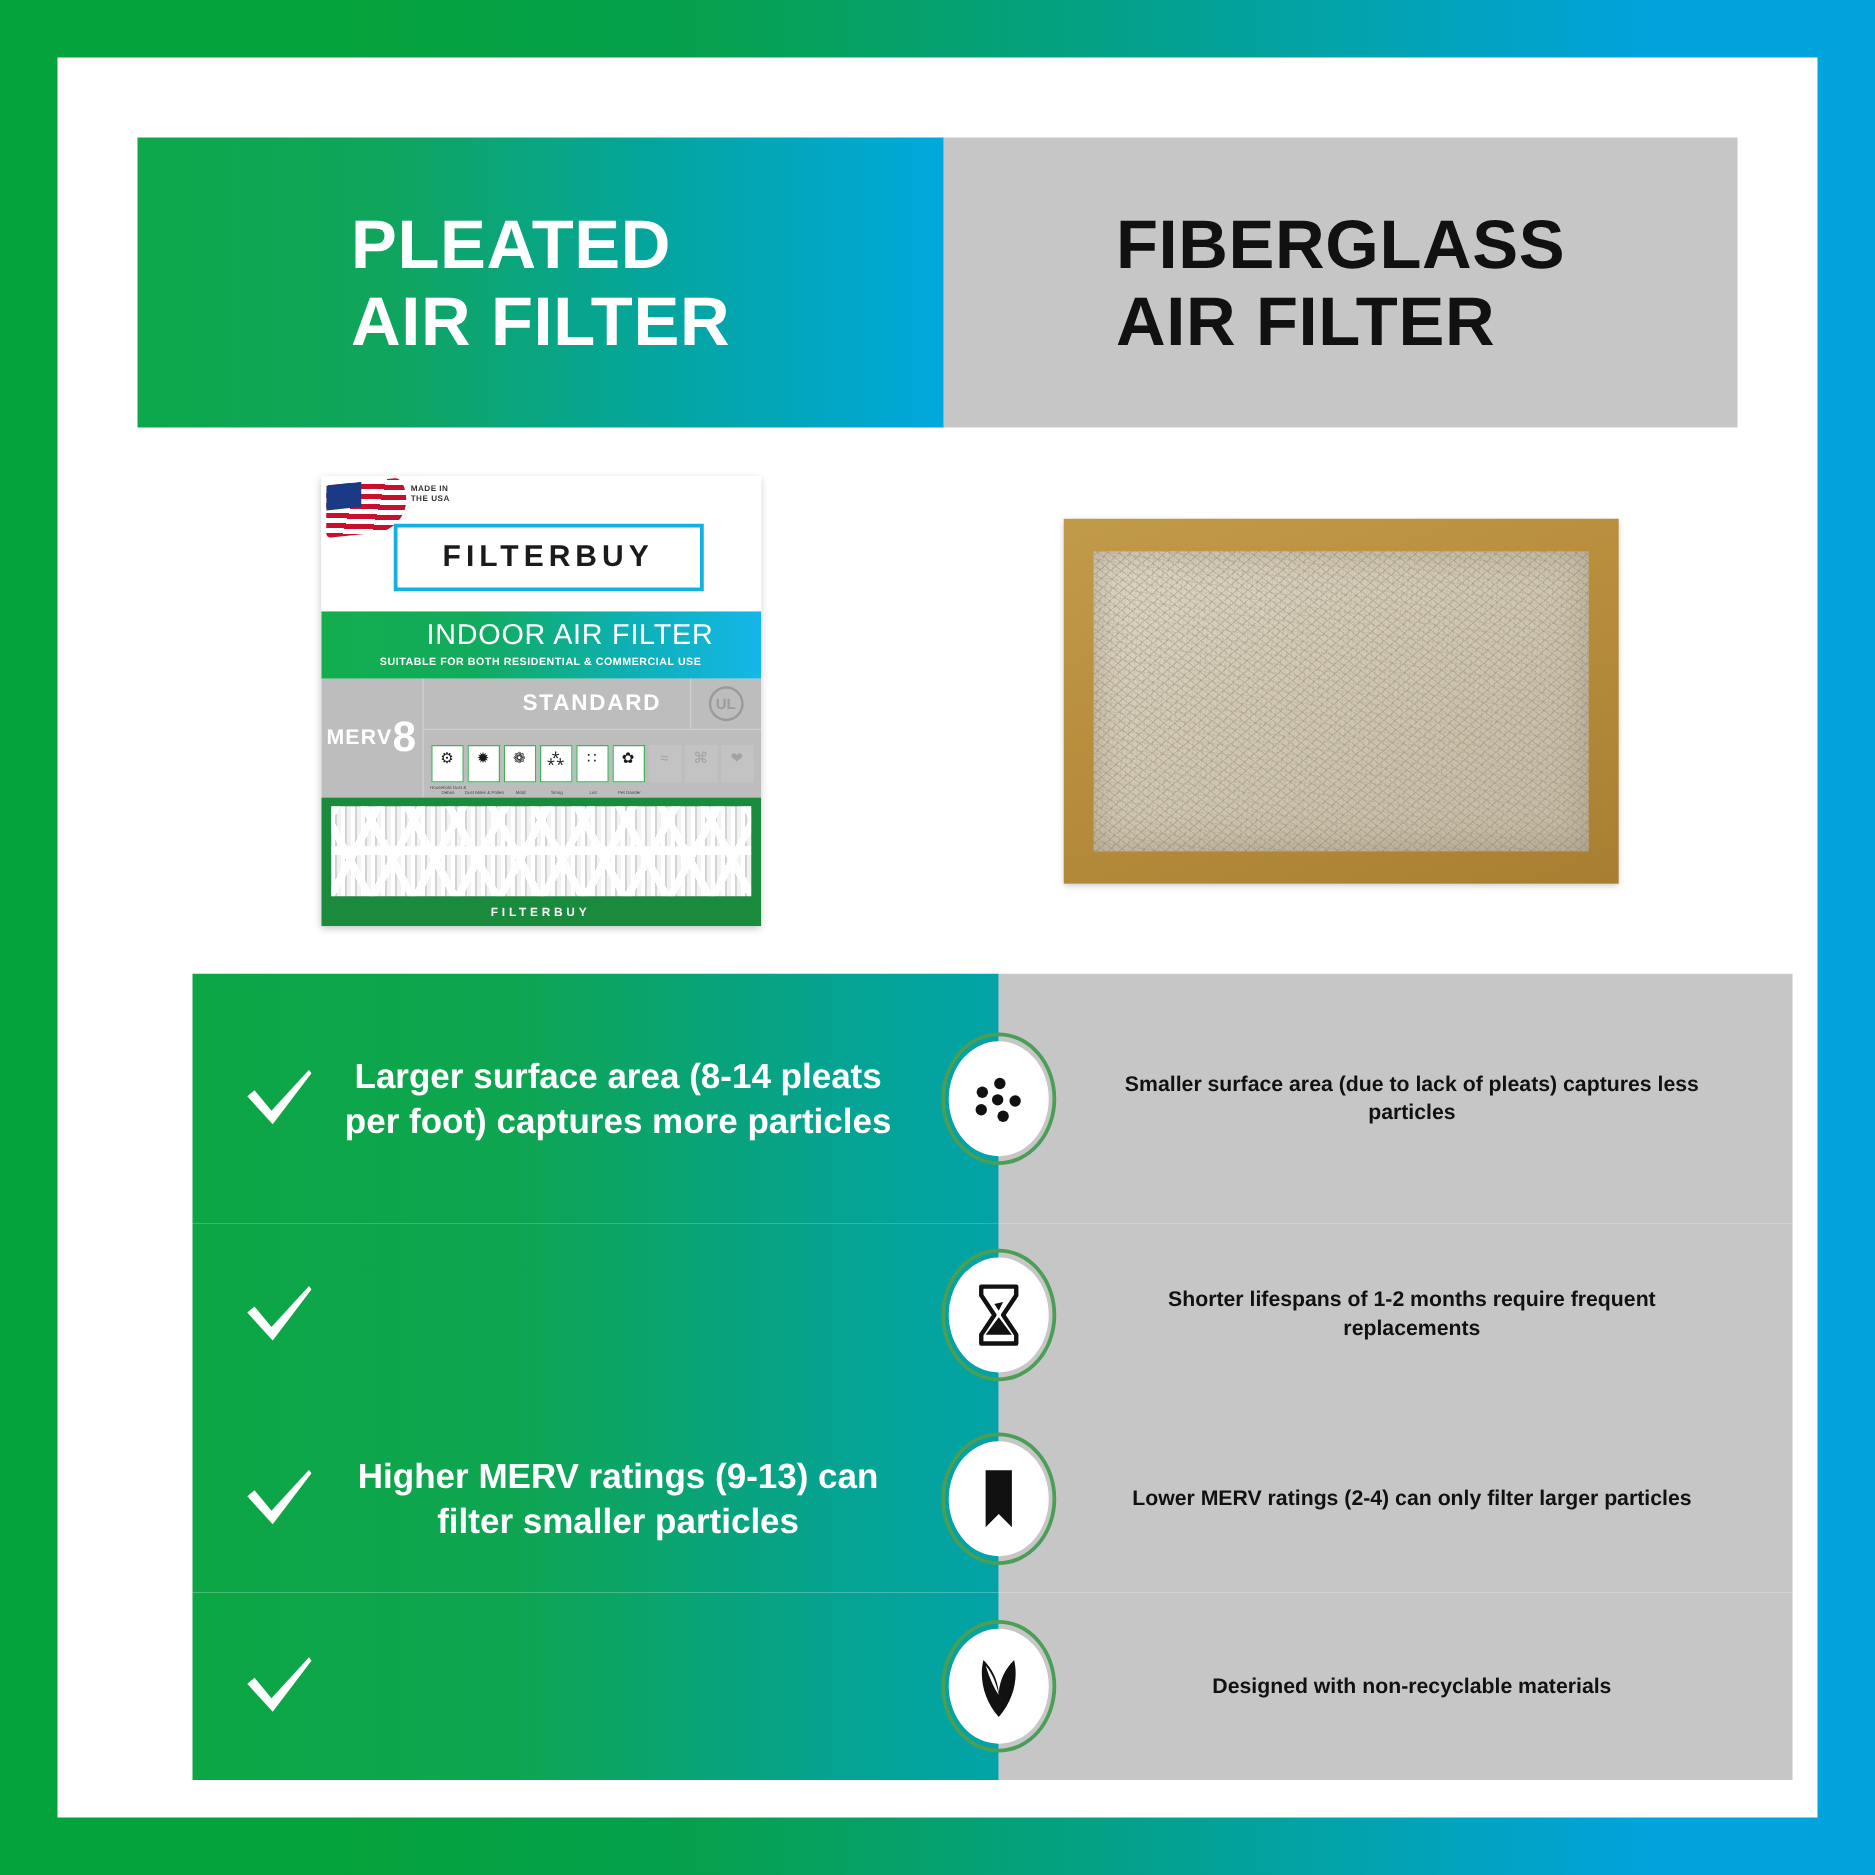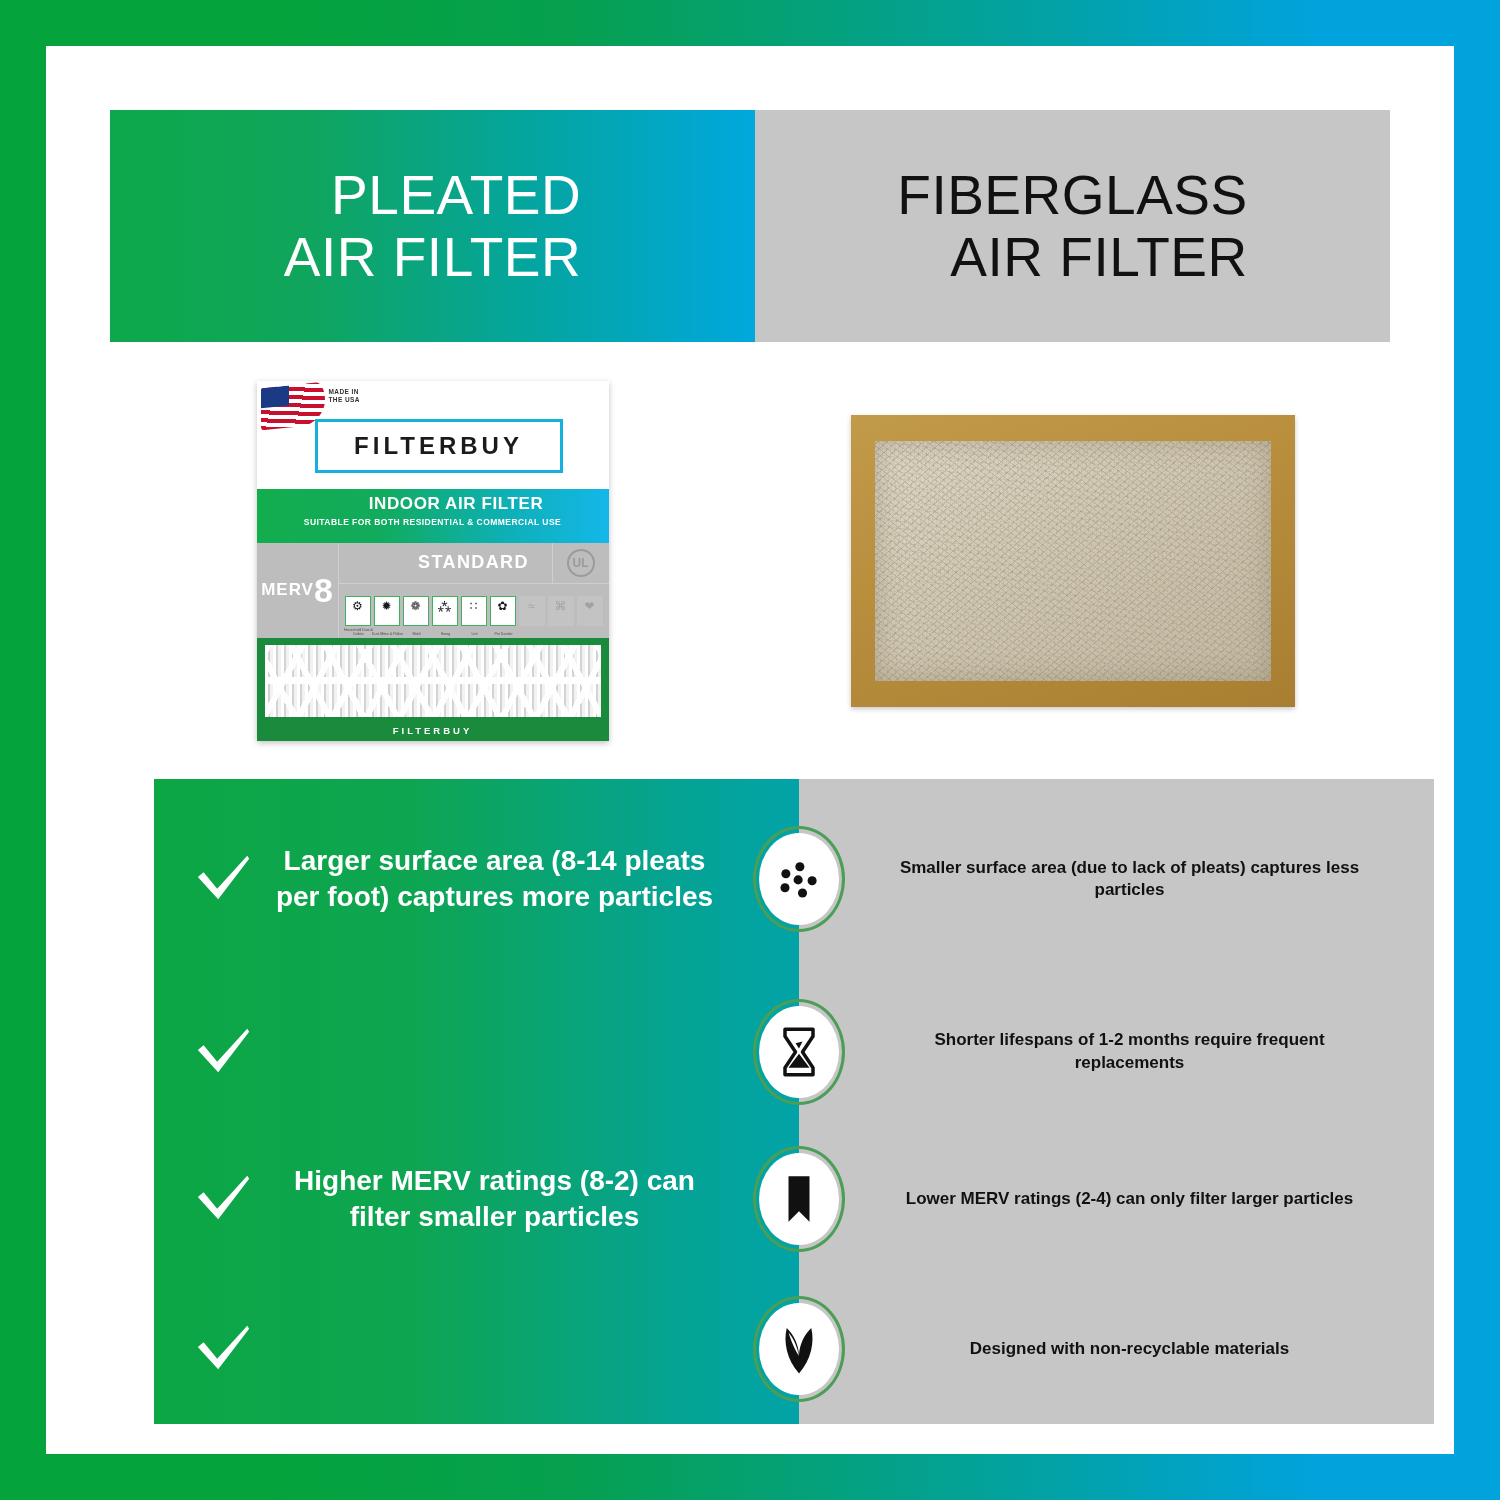--- a/index.html
+++ b/index.html
@@ -30,25 +30,25 @@
     width:645px;height:100%;
     background:linear-gradient(90deg,#0da84b 0%,#10a55c 30%,#04a59f 65%,#00a8dd 100%);
     display:flex;align-items:center;justify-content:center;
   }
   .head-right{
     width:635px;height:100%;
     background:#c6c6c6;
     display:flex;align-items:center;justify-content:center;
   }
   .head-title{
-    font-weight:normal;
+    font-weight:bold;
     font-size:55px;
     line-height:1.13;
     letter-spacing:0.5px;
-    text-align:right;
+    text-align:left;
     text-transform:uppercase;
   }
   .head-title.light{color:#ffffff;}
   .head-title.dark{color:#111111;}
   .head-title .l2{display:block;}
   
   .img-row{
     display:flex;width:100%;height:437px;background:#ffffff;
     align-items:flex-start;
   }
@@ -83,21 +83,21 @@
     display:flex;align-items:center;justify-content:center;
   }
   .fb-logo span{
     font-size:24px;font-weight:bold;color:#1b1b1b;letter-spacing:4px;
   }
   .fb-band{
     height:54px;
     background:linear-gradient(90deg,#13ad4e 0%,#11ab5d 35%,#0db0b4 70%,#14b7e8 100%);
     color:#fff;text-align:center;padding-top:5px;box-sizing:border-box;
   }
-  .fb-band .t1{font-size:17px;font-weight:bold;letter-spacing:.6px;padding-left:47px;}
+  .fb-band .t1{font-size:23px;font-weight:normal;letter-spacing:.6px;padding-left:47px;}
   .fb-band .t2{font-size:8.5px;font-weight:bold;letter-spacing:.45px;margin-top:3px;}
   .fb-grey{position:relative;height:95px;background:#bdbdbd;display:flex;}
   .fb-merv{
     width:84px;display:flex;align-items:center;justify-content:center;
     color:#fff;border-right:1px solid #cfcfcf;
   }
   .fb-merv .m1{font-size:17px;font-weight:bold;letter-spacing:1px;}
   .fb-merv .m2{font-size:34px;font-weight:bold;line-height:1;}
   .fb-right{flex:1;display:flex;flex-direction:column;}
   .fb-std{
@@ -372,21 +372,21 @@
         </div>
       </div>
 
       <div class="cmp-row" style="height:150px">
         <div class="cmp-left">
           <div class="check">
             <svg viewBox="0 0 64 64">
                 <path d="M6 30 L12 25 L26 42 L57 8 L59 11 L27 53 Z" fill="#ffffff"></path>
               </svg>
           </div>
-          <div class="cmp-text lt">Higher MERV ratings (8-2) can filter smaller particles</div>
+          <div class="cmp-text lt">Higher MERV ratings (9-13) can filter smaller particles</div>
         </div>
         <div class="cmp-right">
           <div class="cmp-text dk">Lower MERV ratings (2-4) can only filter larger particles</div>
         </div>
         <div class="medallion">
           <div class="ring"></div>
           <div class="disc"></div>
           <svg viewBox="0 0 64 64">
             <path d="M20 6 H44 V58 L32 46 L20 58 Z" fill="#111111"></path>
           </svg>

